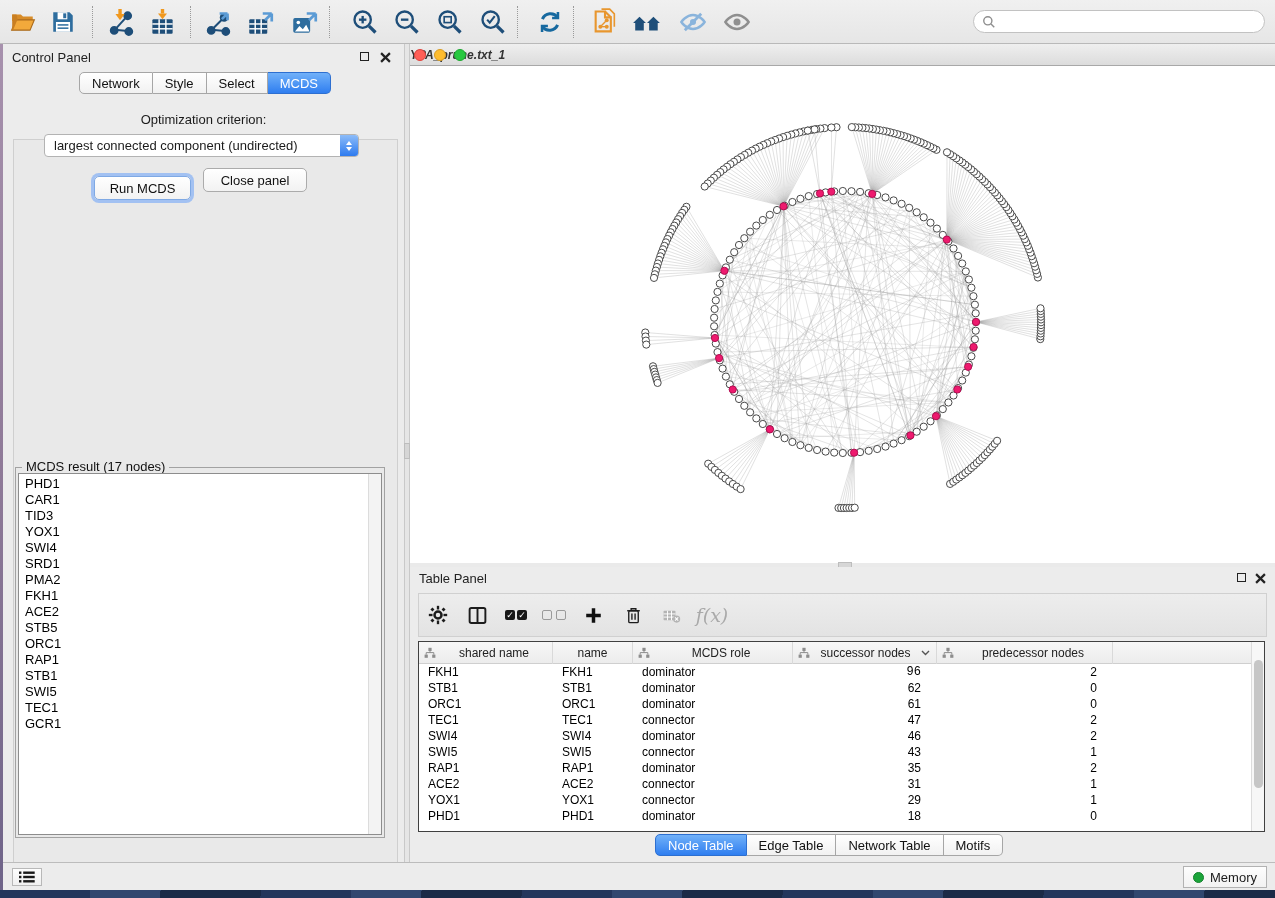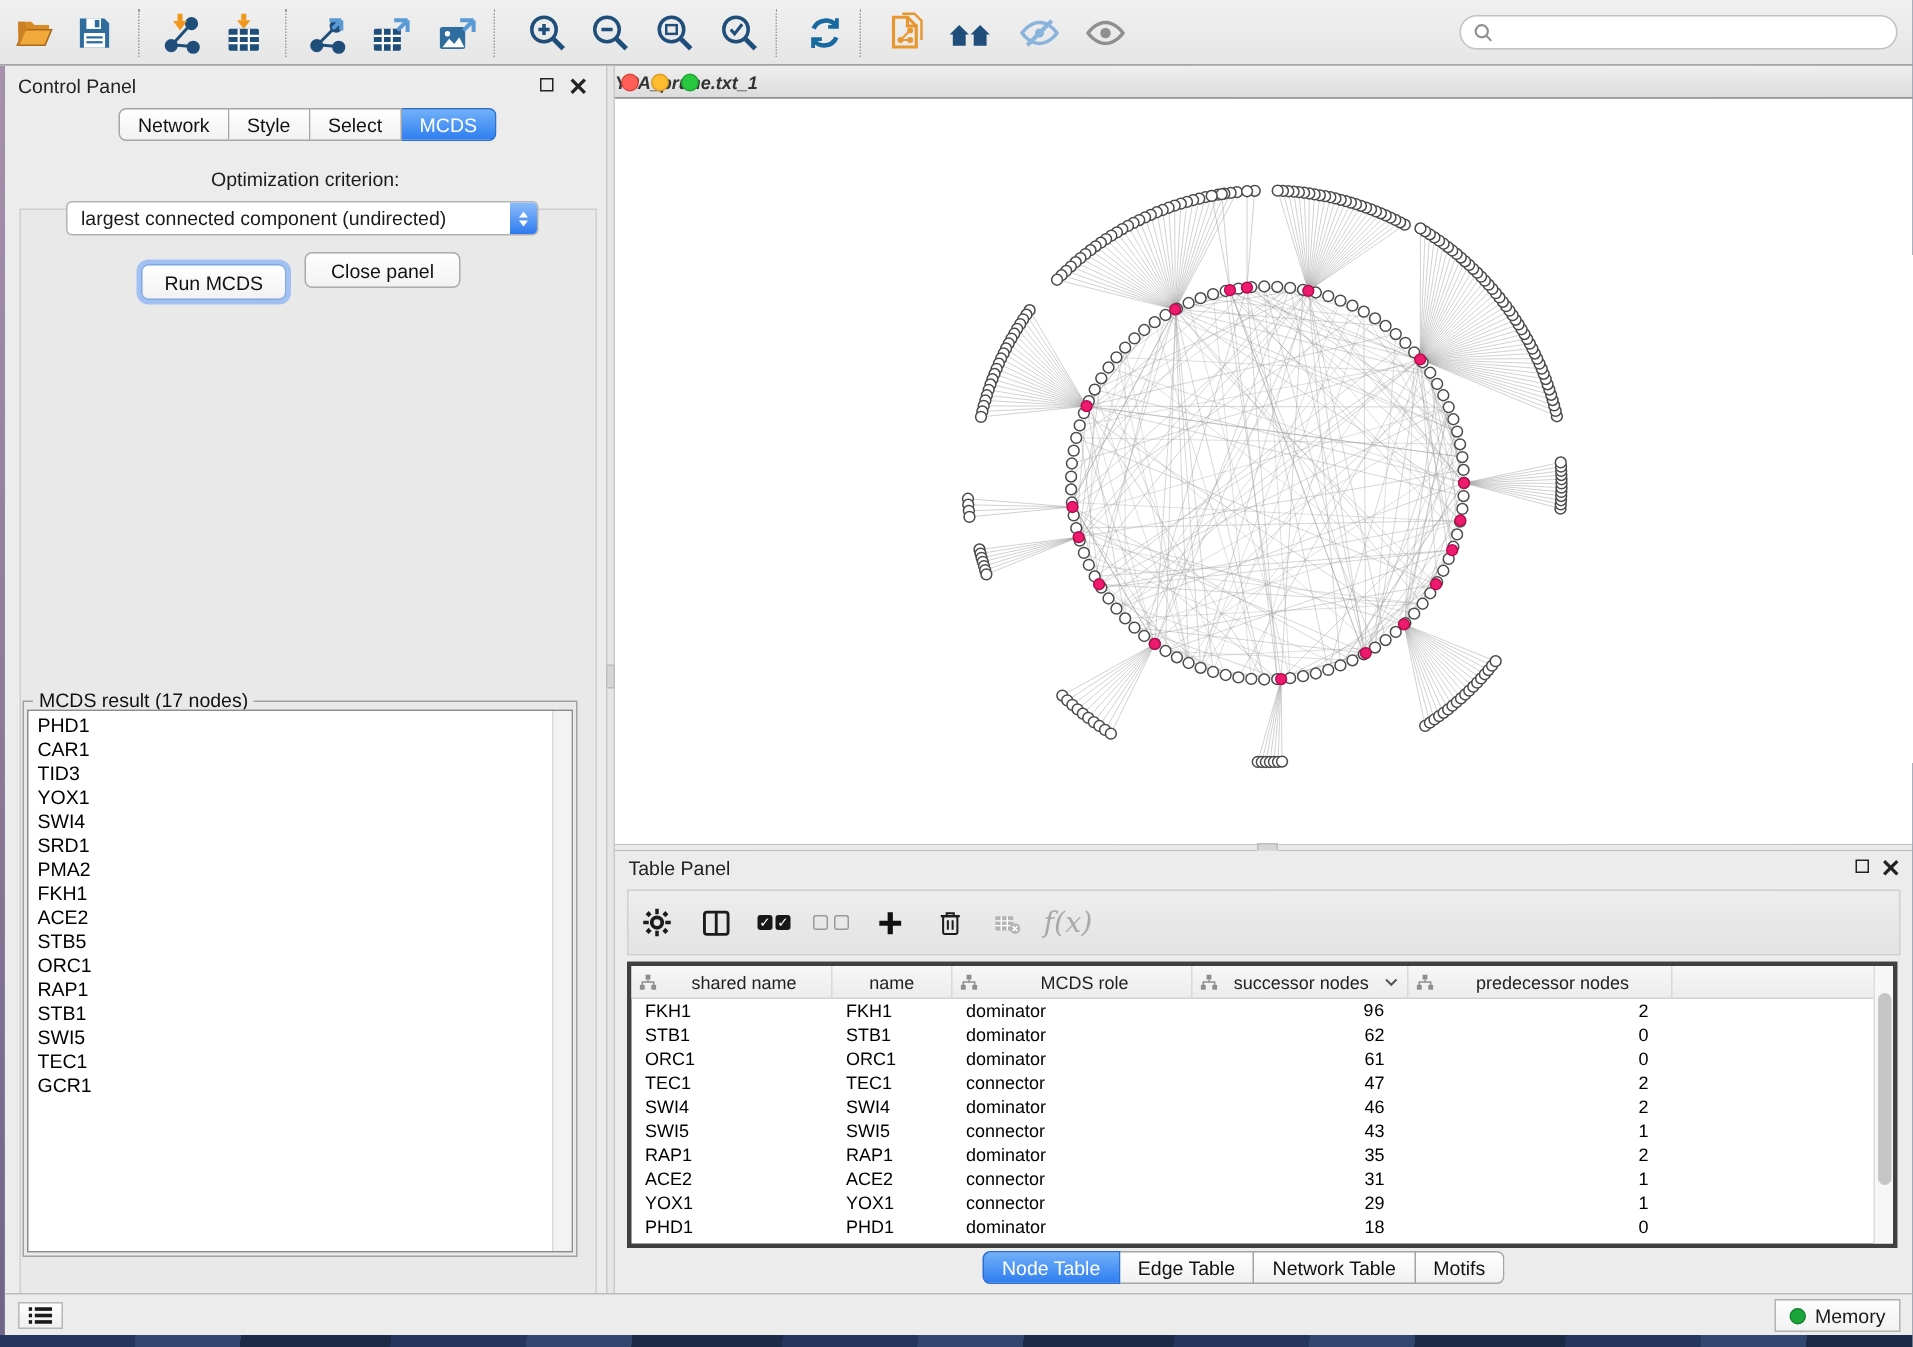--- a/index.html
+++ b/index.html
@@ -112,21 +112,21 @@
   .tpbtn { height:36px; display:flex; align-items:center; justify-content:center; }
   .cb { display:inline-block; width:10px; height:10px; background:#181818;
     color:#fff; font-size:9px; line-height:10px; text-align:center;
     border-radius:2px; margin:0 1px; }
   .cbe { display:inline-block; width:10px; height:10px; background:transparent;
     border:1.5px solid #9a9a9a; border-radius:2px; margin:0 2px; }
   #fx-label { font-family:"DejaVu Serif","Liberation Serif",serif;
     font-style:italic; font-size:19px; color:#a9a9a9; }
 
   #node-table { left:418px; top:641px; width:847px; height:191px; background:#fff;
-    border:3px solid #404040; }
+    border:1px solid #404040; }
   #nt-header { position:absolute; left:0; top:0; right:13px; height:22px; display:flex;
     background:linear-gradient(#f7f7f7,#ececec); border-bottom:1px solid #cfcfcf; }
   .hcell { position:relative; height:22px; border-right:1px solid #d9d9d9;
     display:flex; align-items:center; font-size:12px; color:#222; }
   .hcell .icon { margin-left:5px; }
   .hcell .lbl { flex:1; text-align:center; padding:0 4px; }
   #nt-body { position:absolute; left:0; top:22px; right:13px; bottom:0; overflow:hidden; }
   .trow { display:flex; height:16px; align-items:center; }
   .tcell { font-size:12px; color:#000; white-space:nowrap; overflow:hidden; }
   .tcell.txt { padding-left:9px; }

